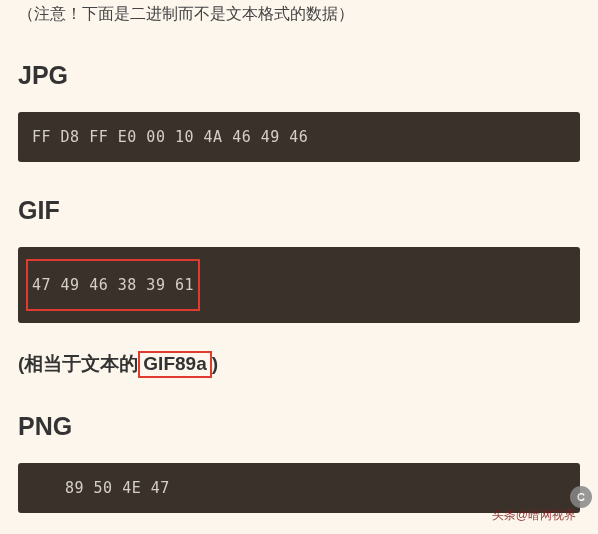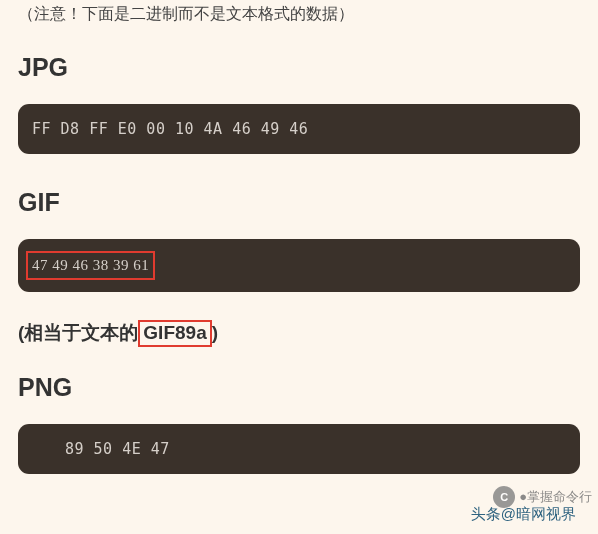--- a/index.html
+++ b/index.html
@@ -9,53 +9,52 @@
     width: 598px;
     height: 534px;
     padding: 0 18px;
     overflow: hidden;
     color: #333;
   }
   .note {
     font-size: 16px;
     color: #444;
     margin-top: 4px;
-    margin-bottom: 28px;
+    margin-bottom: 36px;
   }
   .section-title {
     font-size: 25px;
     font-weight: bold;
     color: #333;
     margin-bottom: 22px;
   }
   .code-block {
     background: #3a312a;
     color: #d5cfc9;
     font-family: "Consolas", "Menlo", monospace;
     font-size: 15px;
     padding: 16px 14px;
-    border-radius: 11px;
+    border-radius: 3px;
     margin-bottom: 34px;
     letter-spacing: 0.5px;
     white-space: nowrap;
     overflow: hidden;
     position: relative;
   }
   .code-block.highlighted .code-content {
     display: inline-block;
     border: 2px solid #e03b2f;
-    padding: 4px 4px;
+    padding: 15px 4px;
     margin: -4px -6px;
-    font-family: Liberation Serif, serif;
   }
   .subnote {
     font-size: 19px;
     font-weight: bold;
     color: #333;
-    margin-bottom: 26px;
+    margin-bottom: 34px;
     margin-top: -6px;
   }
   .subnote .boxed {
     border: 2px solid #e03b2f;
     padding: 1px 3px;
     display: inline-block;
     line-height: 1.1;
   }
   .watermark {
     position: absolute;
@@ -77,22 +76,22 @@
     color: #fff;
     font-size: 11px;
     align-items: center;
     justify-content: center;
     font-weight: bold;
   }
   .watermark-sub {
     position: absolute;
     right: 22px;
     bottom: 10px;
-    font-size: 15px;
-    color: #0c4a6e;
+    font-size: 12px;
+    color: #7f1d1d;
     opacity: 0.85;
   }
 </style>
 </head>
 <body>
 
 <div class="note">（注意！下面是二进制而不是文本格式的数据）</div>
 
 <div class="section-title">JPG</div>
 <div class="code-block">
@@ -108,15 +107,14 @@
   <span>(相当于文本的</span><span class="boxed">GIF89a</span><span>)</span>
 </div>
 
 <div class="section-title">PNG</div>
 <div class="code-block" style="margin-bottom:0;padding-left:47px;">
   <span class="code-content">89 50 4E 47</span>
 </div>
 
 <div class="watermark">
   <span class="watermark-icon">C</span>
-  <span>●掌握命令行</span>
 </div>
 <div class="watermark-sub">头条@暗网视界</div>
 
 </body></html>

